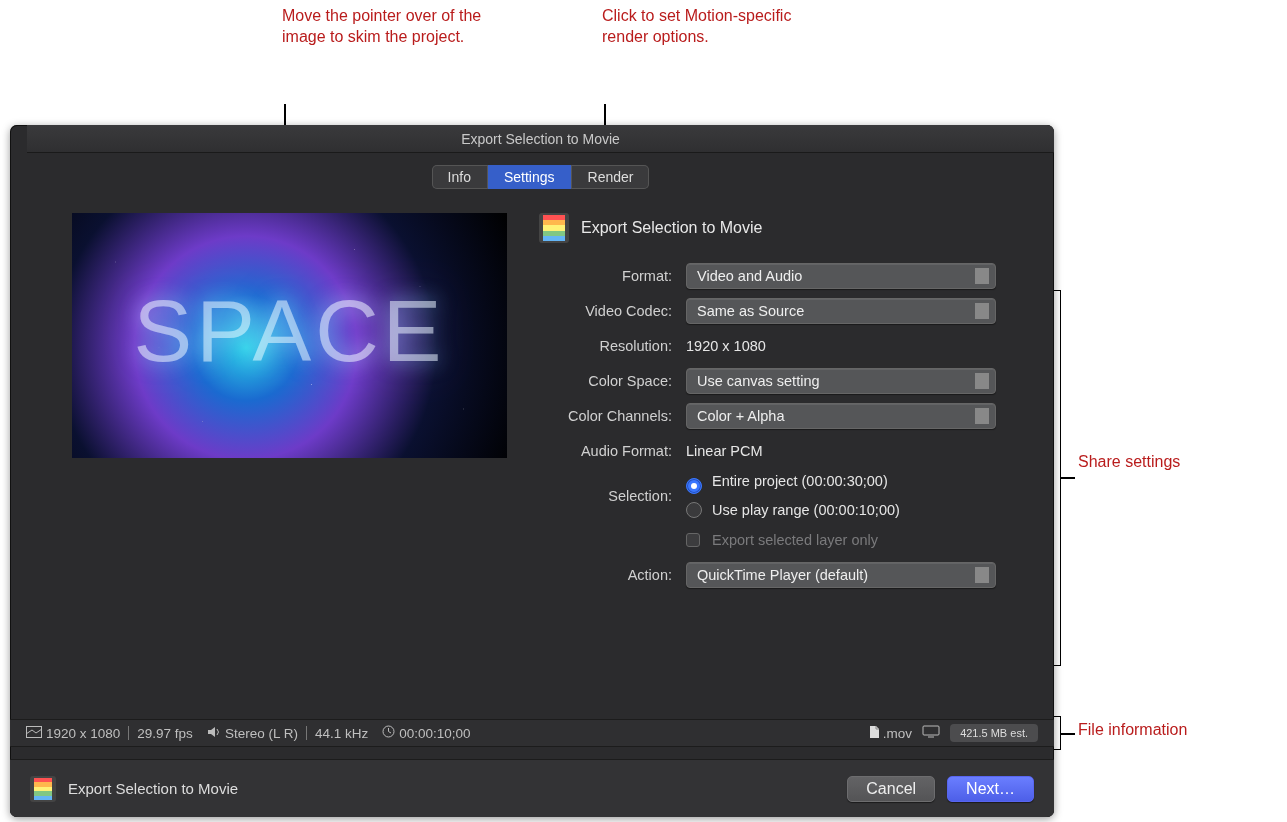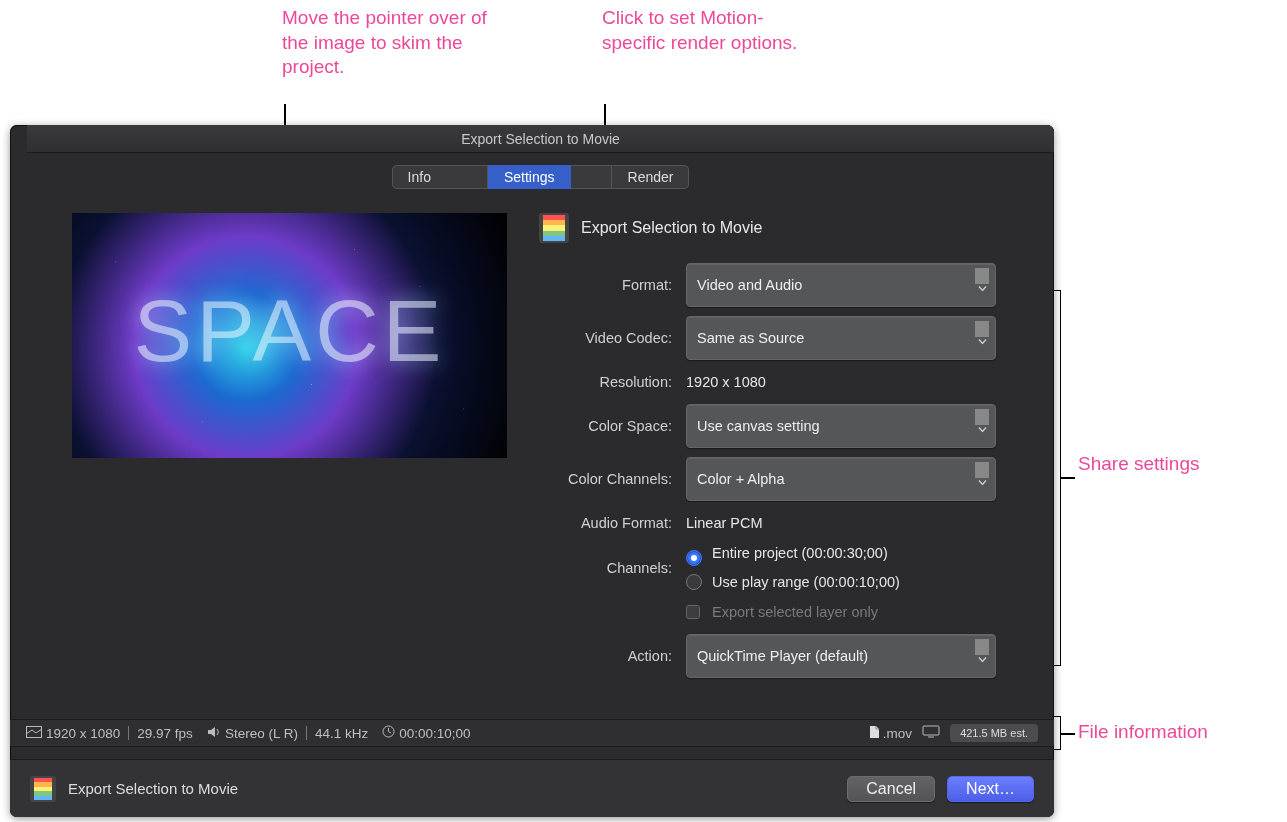--- a/index.html
+++ b/index.html
@@ -5,21 +5,21 @@
   * { box-sizing: border-box; margin: 0; padding: 0; }
   body {
     width: 1287px;
     height: 822px;
     background: #fff;
     font-family: -apple-system, "Helvetica Neue", Arial, sans-serif;
     font-size: 14.5px;
     color: #222;
     position: relative;
   }
-  .callout { position: absolute; font-size: 19px; line-height: 1.3; color: #ec4899; }
+  .callout { position: absolute; font-size: 16px; line-height: 1.3; color: #b91c1c; }
   .co-line { position: absolute; background: #000; }
 
   
   .win {
     position: absolute;
     left: 10px; top: 125px;
     width: 1044px; height: 692px;
     background: linear-gradient(#2b2b2d,#2b2b2d);
     border-radius: 7px;
     box-shadow: 0 2px 8px rgba(0,0,0,.4), inset 0 0 0 1px #111;
@@ -37,21 +37,20 @@
     border-bottom: 1px solid #1a1a1a;
   }
 
   .tabs { text-align: center; padding: 12px 0 0; }
   .tabseg {
     display: inline-flex;
     border-radius: 5px;
     overflow: hidden;
     box-shadow: inset 0 0 0 1px #555;
     background: #3a3a3c;
-    gap: 40px;
   }
   .tabseg > div {
     padding: 4px 16px;
     font-size: 14px;
     color: #ddd;
     cursor: pointer;
   }
   .tabseg > div.sel { background: #365fc9; color: #fff; }
   .tabseg > div + div { border-left: 1px solid #555; }
 
@@ -93,21 +92,21 @@
     width: 30px; height: 30px;
     background:
       linear-gradient(#ff5252 0 20%, #ffb74d 20% 40%, #fff176 40% 60%, #81c784 60% 80%, #64b5f6 80% 100%);
     border: 2px solid #444; border-left:4px solid #444; border-right:4px solid #444;
     border-radius: 3px;
   }
   .row { display: flex; align-items: center; gap: 14px; margin-bottom: 9px; min-height: 26px; }
   .row .lab { width: 135px; text-align: right; color: #d0d0d0; font-size: 14.5px; }
   .row .val { color: #e6e6e6; font-size: 14.5px; }
   .select {
-    width: 310px; height: 44px;
+    width: 310px; height: 26px;
     background: #555658;
     border: 1px solid #666;
     border-radius: 4px;
     color: #eee;
     display: flex; align-items: center; padding: 0 10px;
     position: relative;
     box-shadow: inset 0 1px 0 rgba(255,255,255,.08), 0 1px 1px rgba(0,0,0,.4);
   }
   .select::after {
     content: ""; position: absolute; right: 6px; top: 4px; width: 14px; height: 16px;
@@ -276,21 +275,21 @@
           </span>
         </div>
       </div>
 
       <div class="row">
         <div class="lab">Audio Format:</div>
         <div class="val">Linear PCM</div>
       </div>
 
       <div class="row">
-        <div class="lab">Channels:</div>
+        <div class="lab">Selection:</div>
         <div>
           <div style="margin-bottom:8px;">
             <span class="radio checked"></span>
             <span class="val">Entire project (00:00:30;00)</span>
           </div>
           <div>
             <span class="radio"></span>
             <span class="val">Use play range (00:00:10;00)</span>
           </div>
         </div>

